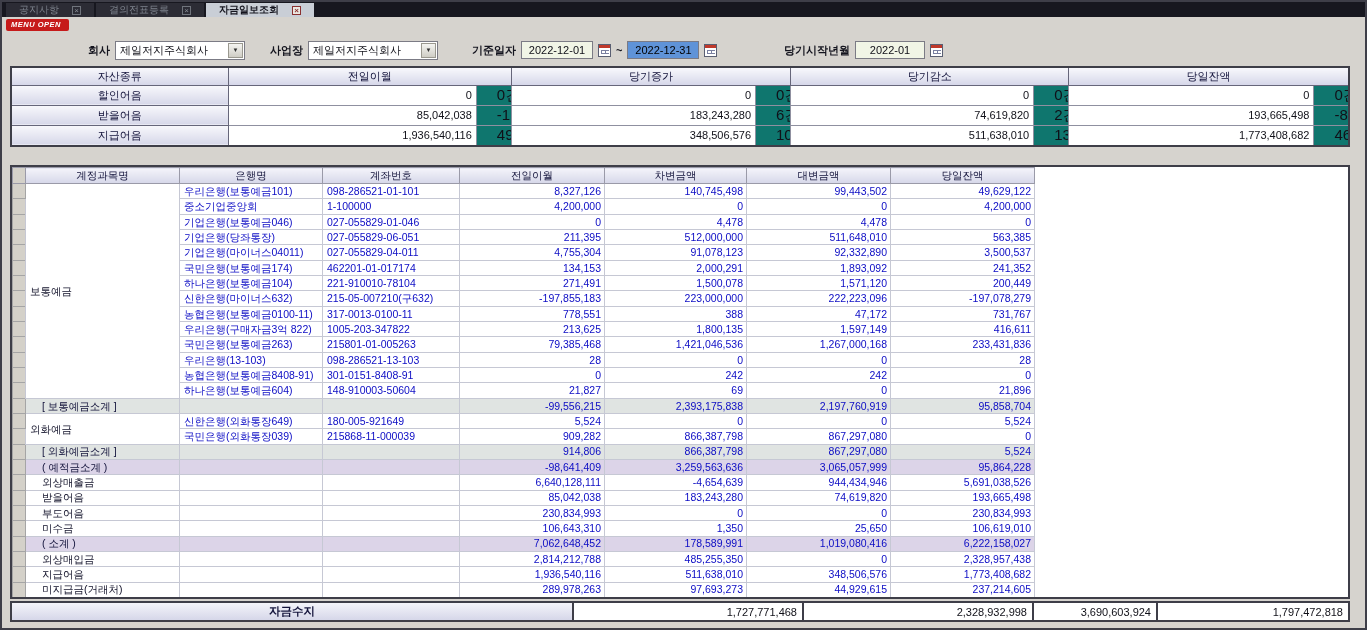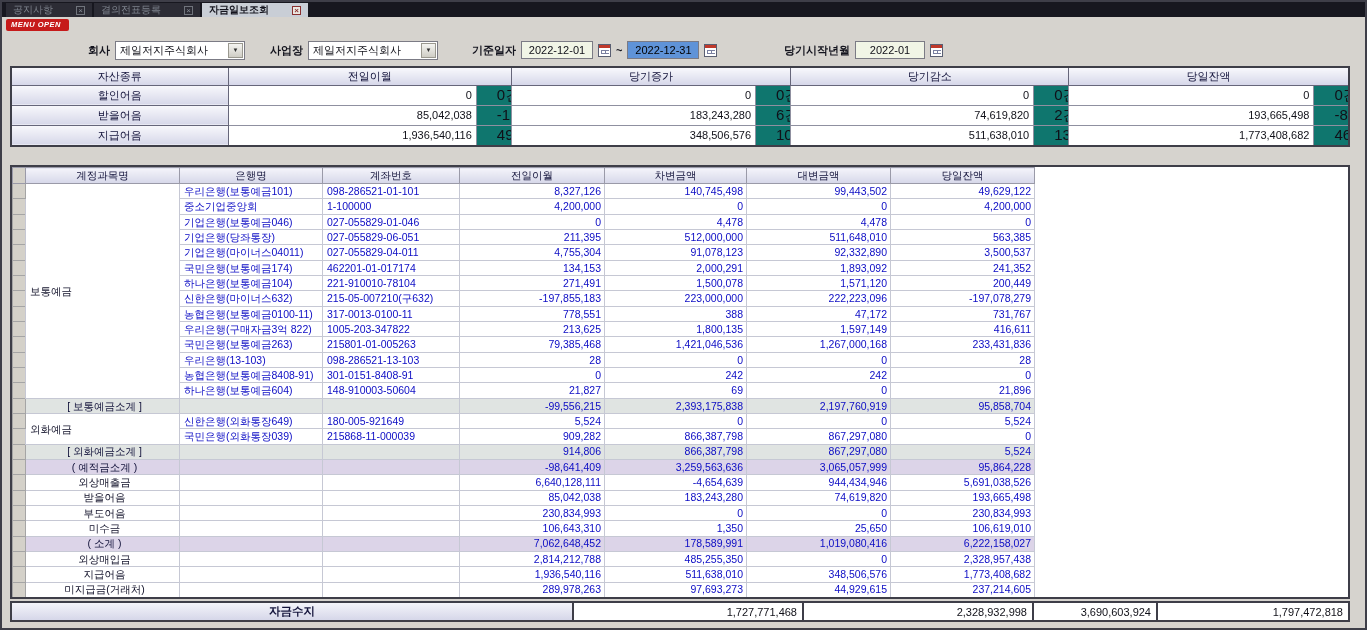--- a/index.html
+++ b/index.html
@@ -2,21 +2,21 @@
 <html><head>
 <meta charset="utf-8">
 <style>
   *{box-sizing:border-box;margin:0;padding:0;}
   html,body{width:1367px;height:630px;background:#d6d3ce;}
   body{font-family:"Liberation Sans","DejaVu Sans",sans-serif;}
   .window{position:relative;width:1367px;height:630px;background:#d6d3ce;border:2px solid #3e3e48;overflow:hidden;}
 
   
   .tabbar{position:absolute;top:0;left:0;right:0;height:15px;background:#17171f;display:flex;align-items:stretch;gap:2px;padding:1px 0 0 4px;}
-  .tab{display:flex;align-items:center;gap:23px;padding:0 7px;font-size:10px;white-space:nowrap;cursor:default;}
+  .tab{display:flex;align-items:center;gap:13px;padding:0 13px;font-size:10px;white-space:nowrap;cursor:default;}
   .tab.inactive{background:#2c2c35;color:#7d828c;}
   .tab.active{background:#c9ced6;color:#14141e;font-weight:bold;}
   .xbox{display:inline-block;width:9px;height:9px;border:1px solid #70747c;font-size:8px;line-height:7px;text-align:center;color:#8a8f98;background:transparent;}
   .tab.active .xbox{border-color:#8a3030;color:#8a3030;background:#ece8e2;}
 
   
   .menu-open{position:absolute;top:17px;left:4px;background:#c61a1a;color:#fff;font-size:7.5px;font-weight:bold;font-style:italic;letter-spacing:.5px;padding:1px 8px 2px 5px;border-radius:2px;cursor:pointer;}
 
   
   .filterbar{position:absolute;top:36px;left:0;right:0;height:26px;}
@@ -44,21 +44,21 @@
   
   .gridbox{position:absolute;top:163px;left:8px;width:1340px;height:434px;border:2px solid #3e3e48;background:#fff;overflow:hidden;}
   .grid{border-collapse:collapse;table-layout:fixed;width:1022px;}
   .grid td{border:1px solid #c6c8d4;font-size:10.5px;white-space:nowrap;overflow:hidden;padding:0;line-height:1;}
   .grid thead tr{height:16px;}
   .grid tbody tr{height:15.33px;}
   .grid thead td{background:linear-gradient(#f4f4fa,#d6d7e9);border:1px solid #9a9aa8;color:#12123a;text-align:center;}
   .grid td.sel{background:#d4d1c9;border:1px solid #a5a5a5;}
   .grid thead td.sel{background:#d4d1c9;border:1px solid #9a9aa8;}
   .grid .gname{color:#101028;padding-left:4px;vertical-align:middle;}
-  .grid .aname{color:#101028;padding-left:4px;text-align:center;}
+  .grid .aname{color:#101028;padding-left:16px;}
   .grid .bank,.grid .acct{color:#0b0bc4;padding-left:4px;}
   .grid .num{color:#0b0bc4;text-align:right;padding-right:3px;}
   .grid tr.r-subtotal td{background:#e0e4e2;}
   .grid tr.r-subtotal2 td{background:#dcd4e8;}
   .grid tr.r-subtotal td.sel,.grid tr.r-subtotal2 td.sel{background:#d4d1c9;}
   .grid tr.r-subtotal .aname,.grid tr.r-subtotal2 .aname{color:#12123a;}
 
   
   .footer{position:absolute;top:599px;left:8px;width:1340px;height:21px;border:2px solid #3e3e48;background:#fff;display:flex;}
   .footer .flabelcell{width:562px;flex:none;background:linear-gradient(#f4f4fa,#d6d7e9);border-right:2px solid #3e3e48;display:flex;align-items:center;justify-content:center;font-size:11.5px;font-weight:bold;color:#12123a;}

